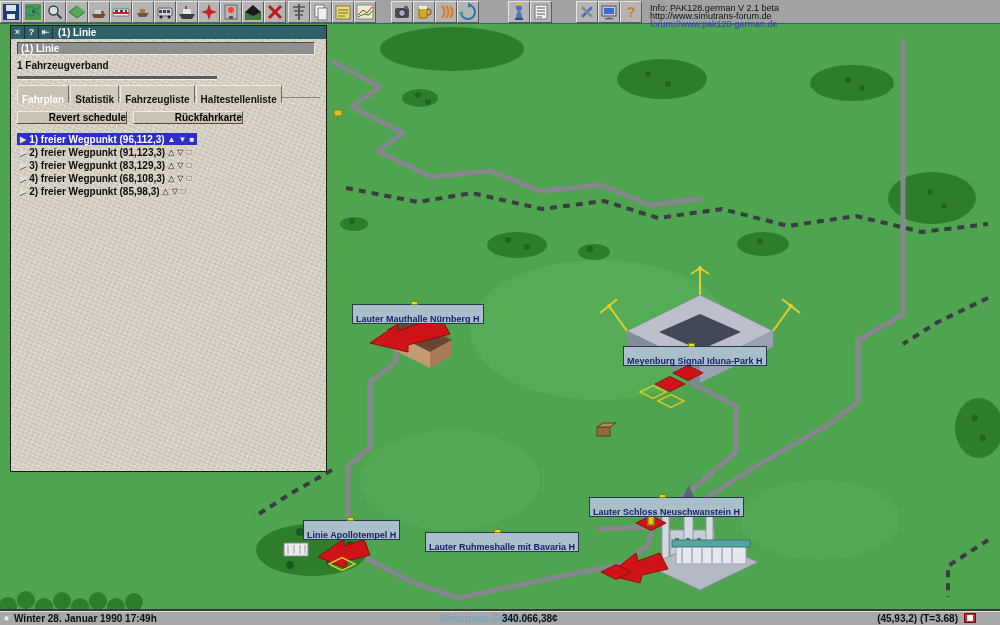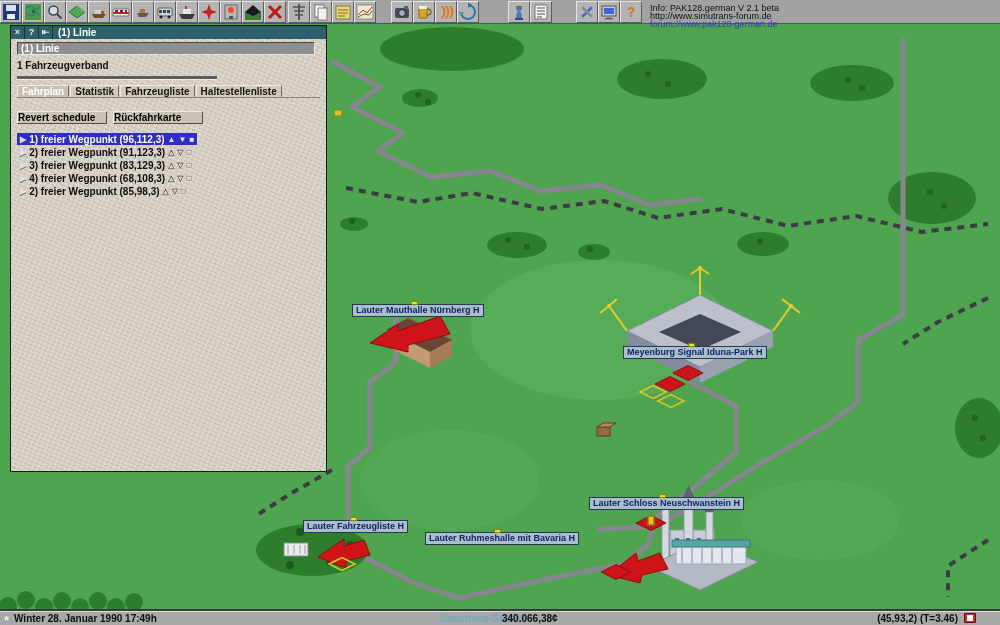--- a/index.html
+++ b/index.html
@@ -15,21 +15,21 @@
   .ticon svg{display:block;width:20px;height:20px}
   .sp{flex:0 0 auto;height:22px}
   .pak-info{margin-left:8px;margin-top:4px;font-size:9px;line-height:8px;color:#101010;white-space:nowrap}
   .pak-info .link{color:#4433cc}
 
   
   .map{position:absolute;left:0;top:0;z-index:1}
 
   .slabel{position:absolute;z-index:10;height:13px;line-height:11px;background:#a9bfca;
           border:1px solid #253a50;color:#121f66;font-size:9px;font-weight:bold;
-          padding:0 3px;white-space:nowrap}
+          padding:9px 3px;white-space:nowrap}
   .slabel .tick{position:absolute;top:-4px;left:45%;width:7px;height:4px;background:#e8e020;border:1px solid #8a8210}
 
   
   .window{position:absolute;left:10px;top:25px;width:317px;height:447px;z-index:20;
           border:1px solid #1a1a1a;
           background:
             repeating-linear-gradient(112deg, rgba(255,255,255,.28) 0 1px, rgba(255,255,255,0) 1px 5px),
             repeating-linear-gradient(22deg, rgba(90,75,55,.12) 0 1px, rgba(0,0,0,0) 1px 4px),
             #d7d0c4}
   .titlebar{height:13px;background:#2e6069;display:flex;align-items:center}
@@ -37,28 +37,28 @@
           line-height:12px;text-align:center;font-weight:bold;cursor:pointer}
   .wtitle{color:#ffffff;font-weight:bold;font-size:10px;margin-left:5px;white-space:nowrap}
   .wcontent{position:relative;padding:3px 6px}
   .namefield{width:298px;height:13px;background:#8f8f8f;border:1px solid;
              border-color:#4a4a4a #e8e8e8 #e8e8e8 #4a4a4a;color:#ffffff;font-size:10px;
              font-weight:bold;line-height:11px;padding:0 3px;margin-bottom:5px}
   .convoys{font-size:10px;font-weight:bold;color:#101010;margin-bottom:5px}
   .divider{width:200px;height:4px;background:#5c5c5c;border-bottom:1px solid #efefef;margin-bottom:5px}
   .profit{font-size:10px;font-weight:bold;color:#b01420;margin-bottom:3px}
   .tabs{display:flex;border-bottom:1px solid #8a8578;height:13px}
-  .tab{font-size:10px;font-weight:bold;padding:0 4px;line-height:12px;border:1px solid;
+  .tab{font-size:10px;font-weight:bold;padding:8px 4px;line-height:12px;border:1px solid;
        border-color:#f0ece2 #6a6a62 transparent #f0ece2;background:#d2cabc;color:#15150f;
        margin-right:1px;cursor:pointer;white-space:nowrap}
   .tab.active{color:#ffffff;background:#c8c0b2}
   .btnrow{margin-top:13px;display:flex;gap:6px}
-  .btn{width:90px;height:13px;background:#cac3b5;border:1px solid;
+  .btn{width:110px;height:13px;background:#cac3b5;border:1px solid;
        border-color:#f2eee6 #4f4f47 #4f4f47 #f2eee6;font-size:10px;font-weight:bold;color:#000;
-       line-height:11px;text-align:left;font-family:"Liberation Sans",sans-serif;cursor:pointer}
+       line-height:11px;text-align:right;font-family:"Liberation Sans",sans-serif;cursor:pointer}
   .wplist{margin-top:9px}
   .wp{display:flex;align-items:center;height:12px;margin-bottom:1px;font-size:10px;
       font-weight:bold;color:#0d0d0d;width:fit-content;padding:0 3px;cursor:pointer}
   .wp .play{color:#e2e2e2;font-size:8px;margin-right:3px;text-shadow:0 1px 0 #555}
   .wp .mini{font-size:8px;margin-left:3px;color:#55524a;text-shadow:0 1px 0 #efece4}
   .wp.selected{background:#2d2dc8;color:#ffffff}
   .wp.selected .mini{color:#e8e8f4;text-shadow:none}
 
   
   .statusbar{position:absolute;left:0;bottom:0;width:1000px;height:14px;background:#a8a8a8;
@@ -233,21 +233,21 @@
   <div class="slabel" style="left:623px;top:346px">
     <i class="tick"></i>
     <span>Meyenburg Signal Iduna-Park H</span>
   </div>
   <div class="slabel" style="left:589px;top:497px">
     <i class="tick"></i>
     <span>Lauter Schloss Neuschwanstein H</span>
   </div>
   <div class="slabel" style="left:303px;top:520px">
     <i class="tick"></i>
-    <span>Lauter Fahrzeugliste H</span>
+    <span>Linie Apollotempel H</span>
   </div>
   <div class="slabel" style="left:425px;top:532px">
     <i class="tick"></i>
     <span>Lauter Ruhmeshalle mit Bavaria H</span>
   </div>
 
   <div class="toolbar">
     <button class="ticon" title="">
         <svg viewBox="0 0 20 20">
           <rect x="2" y="2" width="16" height="16" fill="#1e3a7a"></rect>
@@ -505,19 +505,19 @@
         </div>
       </div>
     </div>
   </div>
 
   <div class="statusbar">
     <span class="snow">*</span>
     <span class="sdate">Winter 28. Januar 1990 17:49h</span>
     <span class="splayer">Simutrans-Spieler</span>
     <span class="scash">340.066,38¢</span>
-    <span class="spos">(45,93,2) (T=3.46)</span>
+    <span class="spos">(45,93,2) (T=3.68)</span>
     <span class="timeicon">
         <i></i>
       </span>
   </div>
 
 </div>
 
 </body></html>

